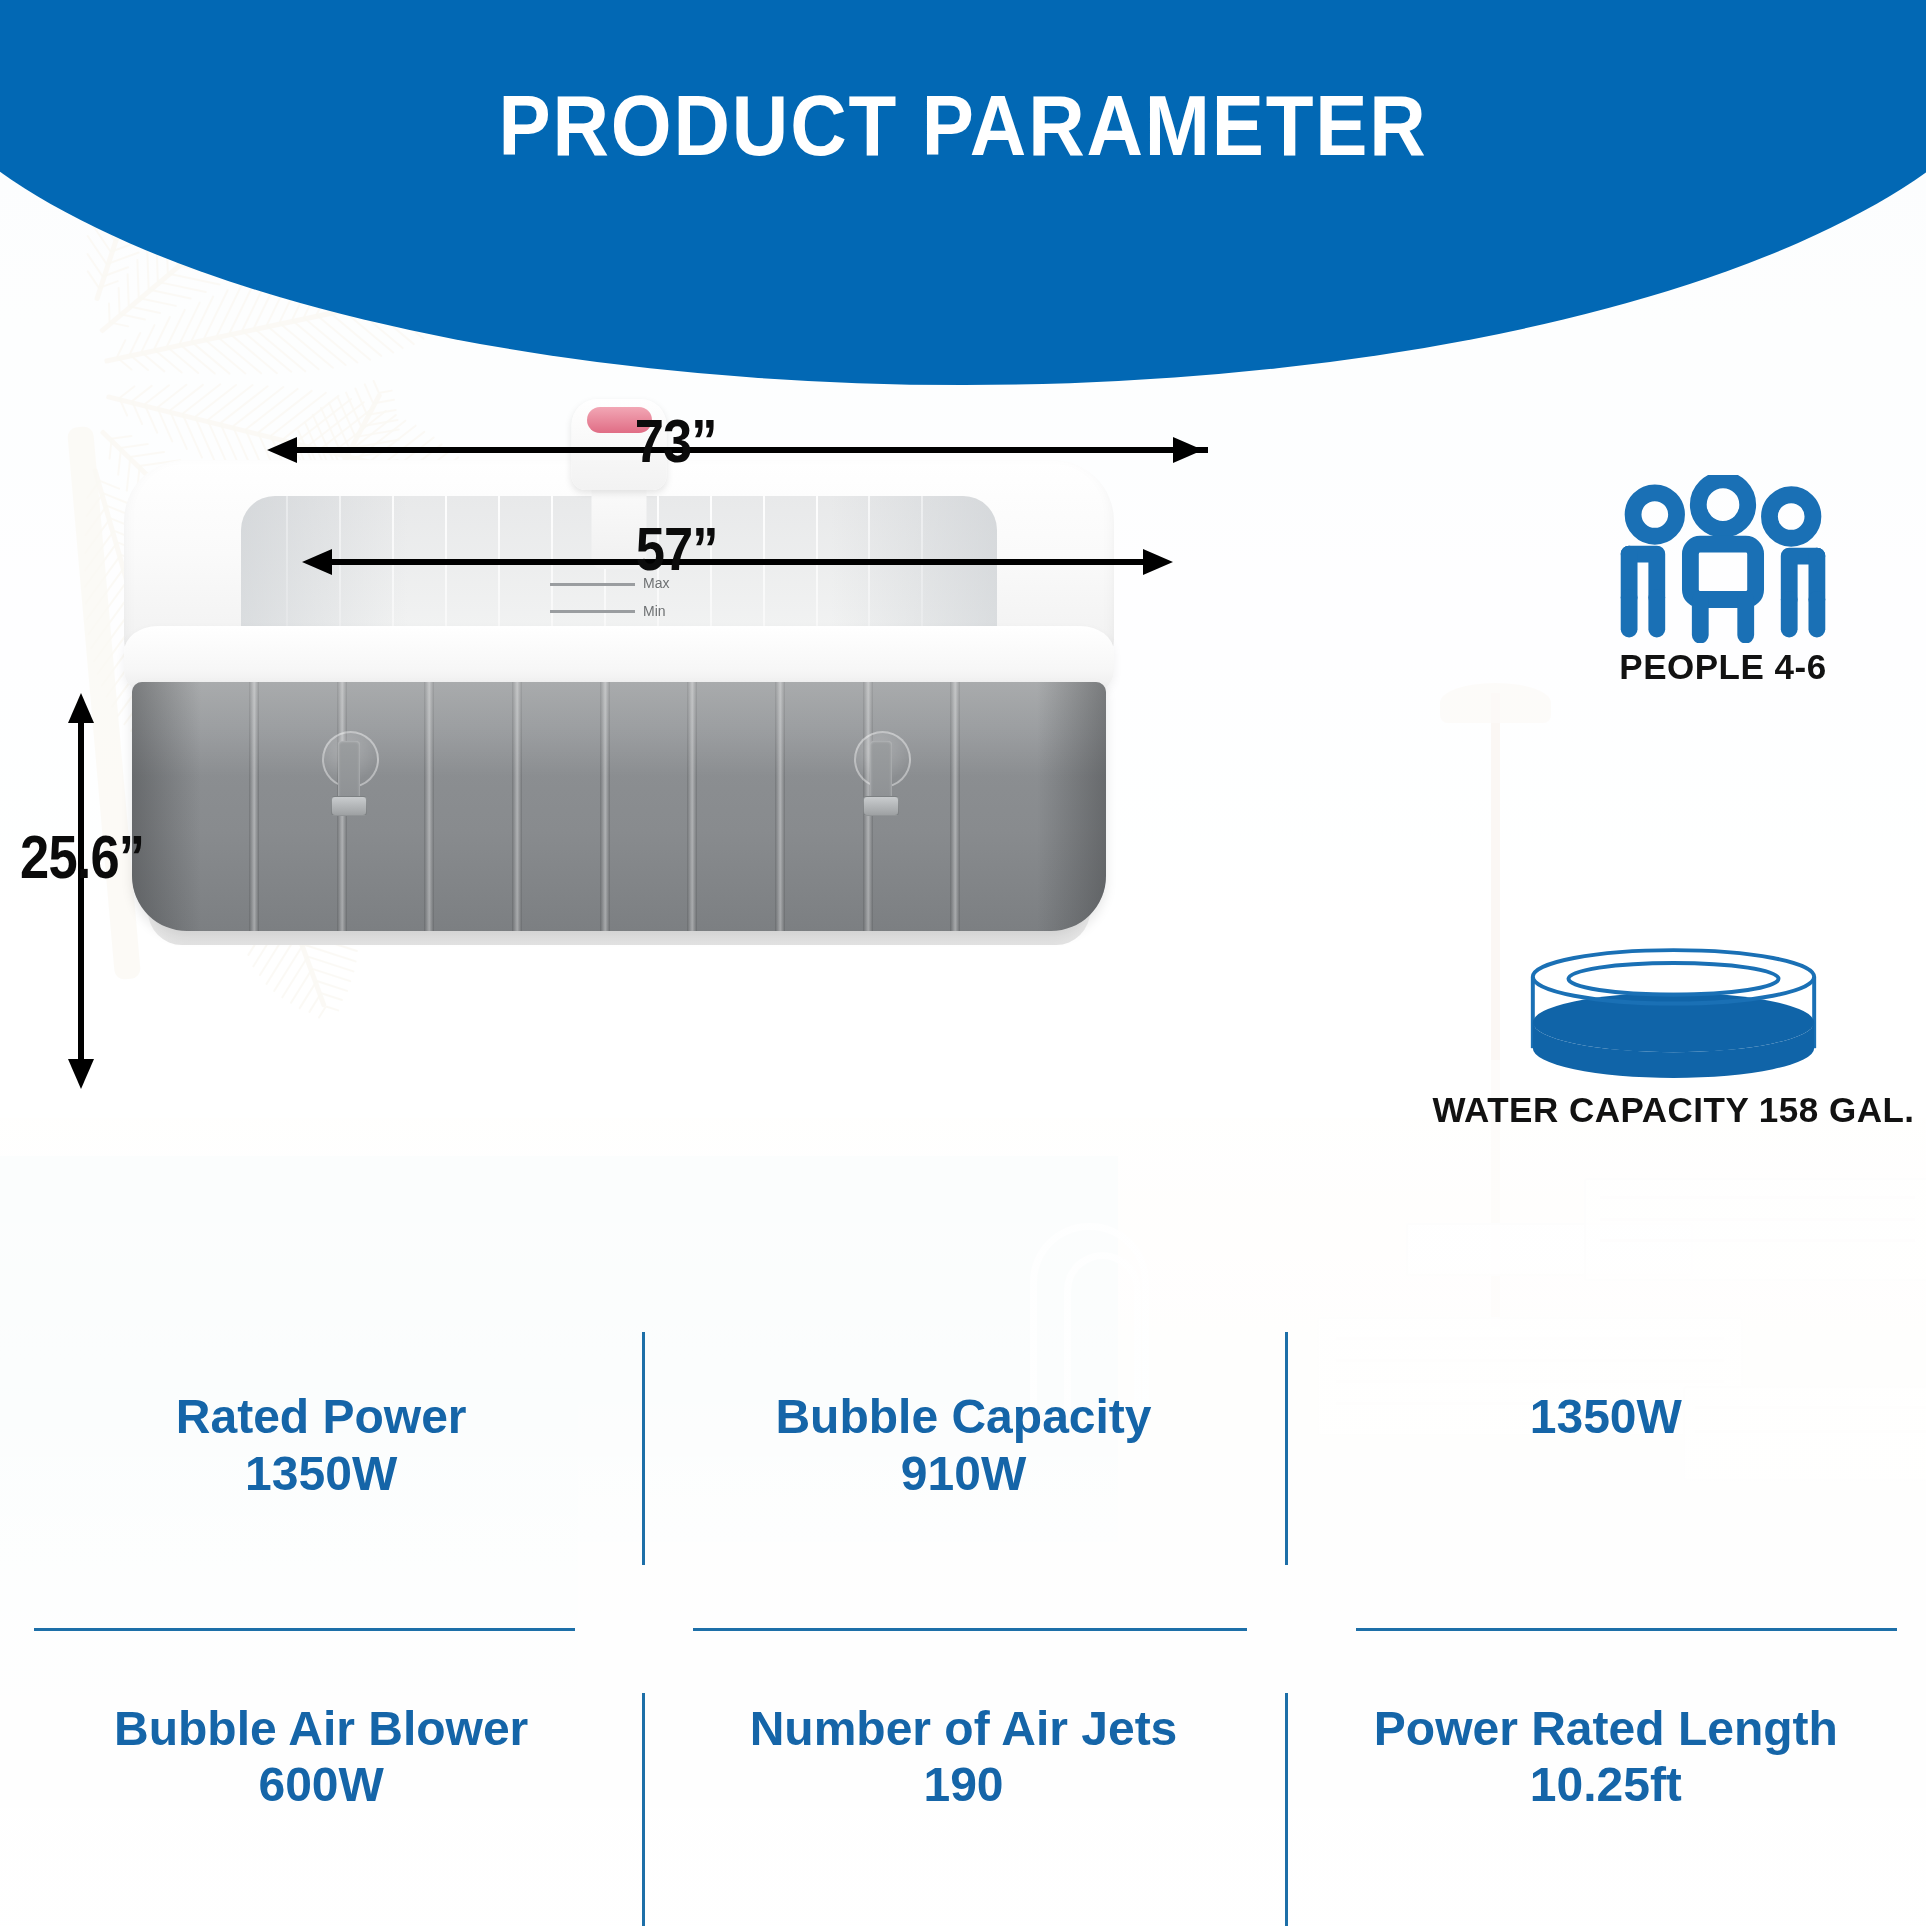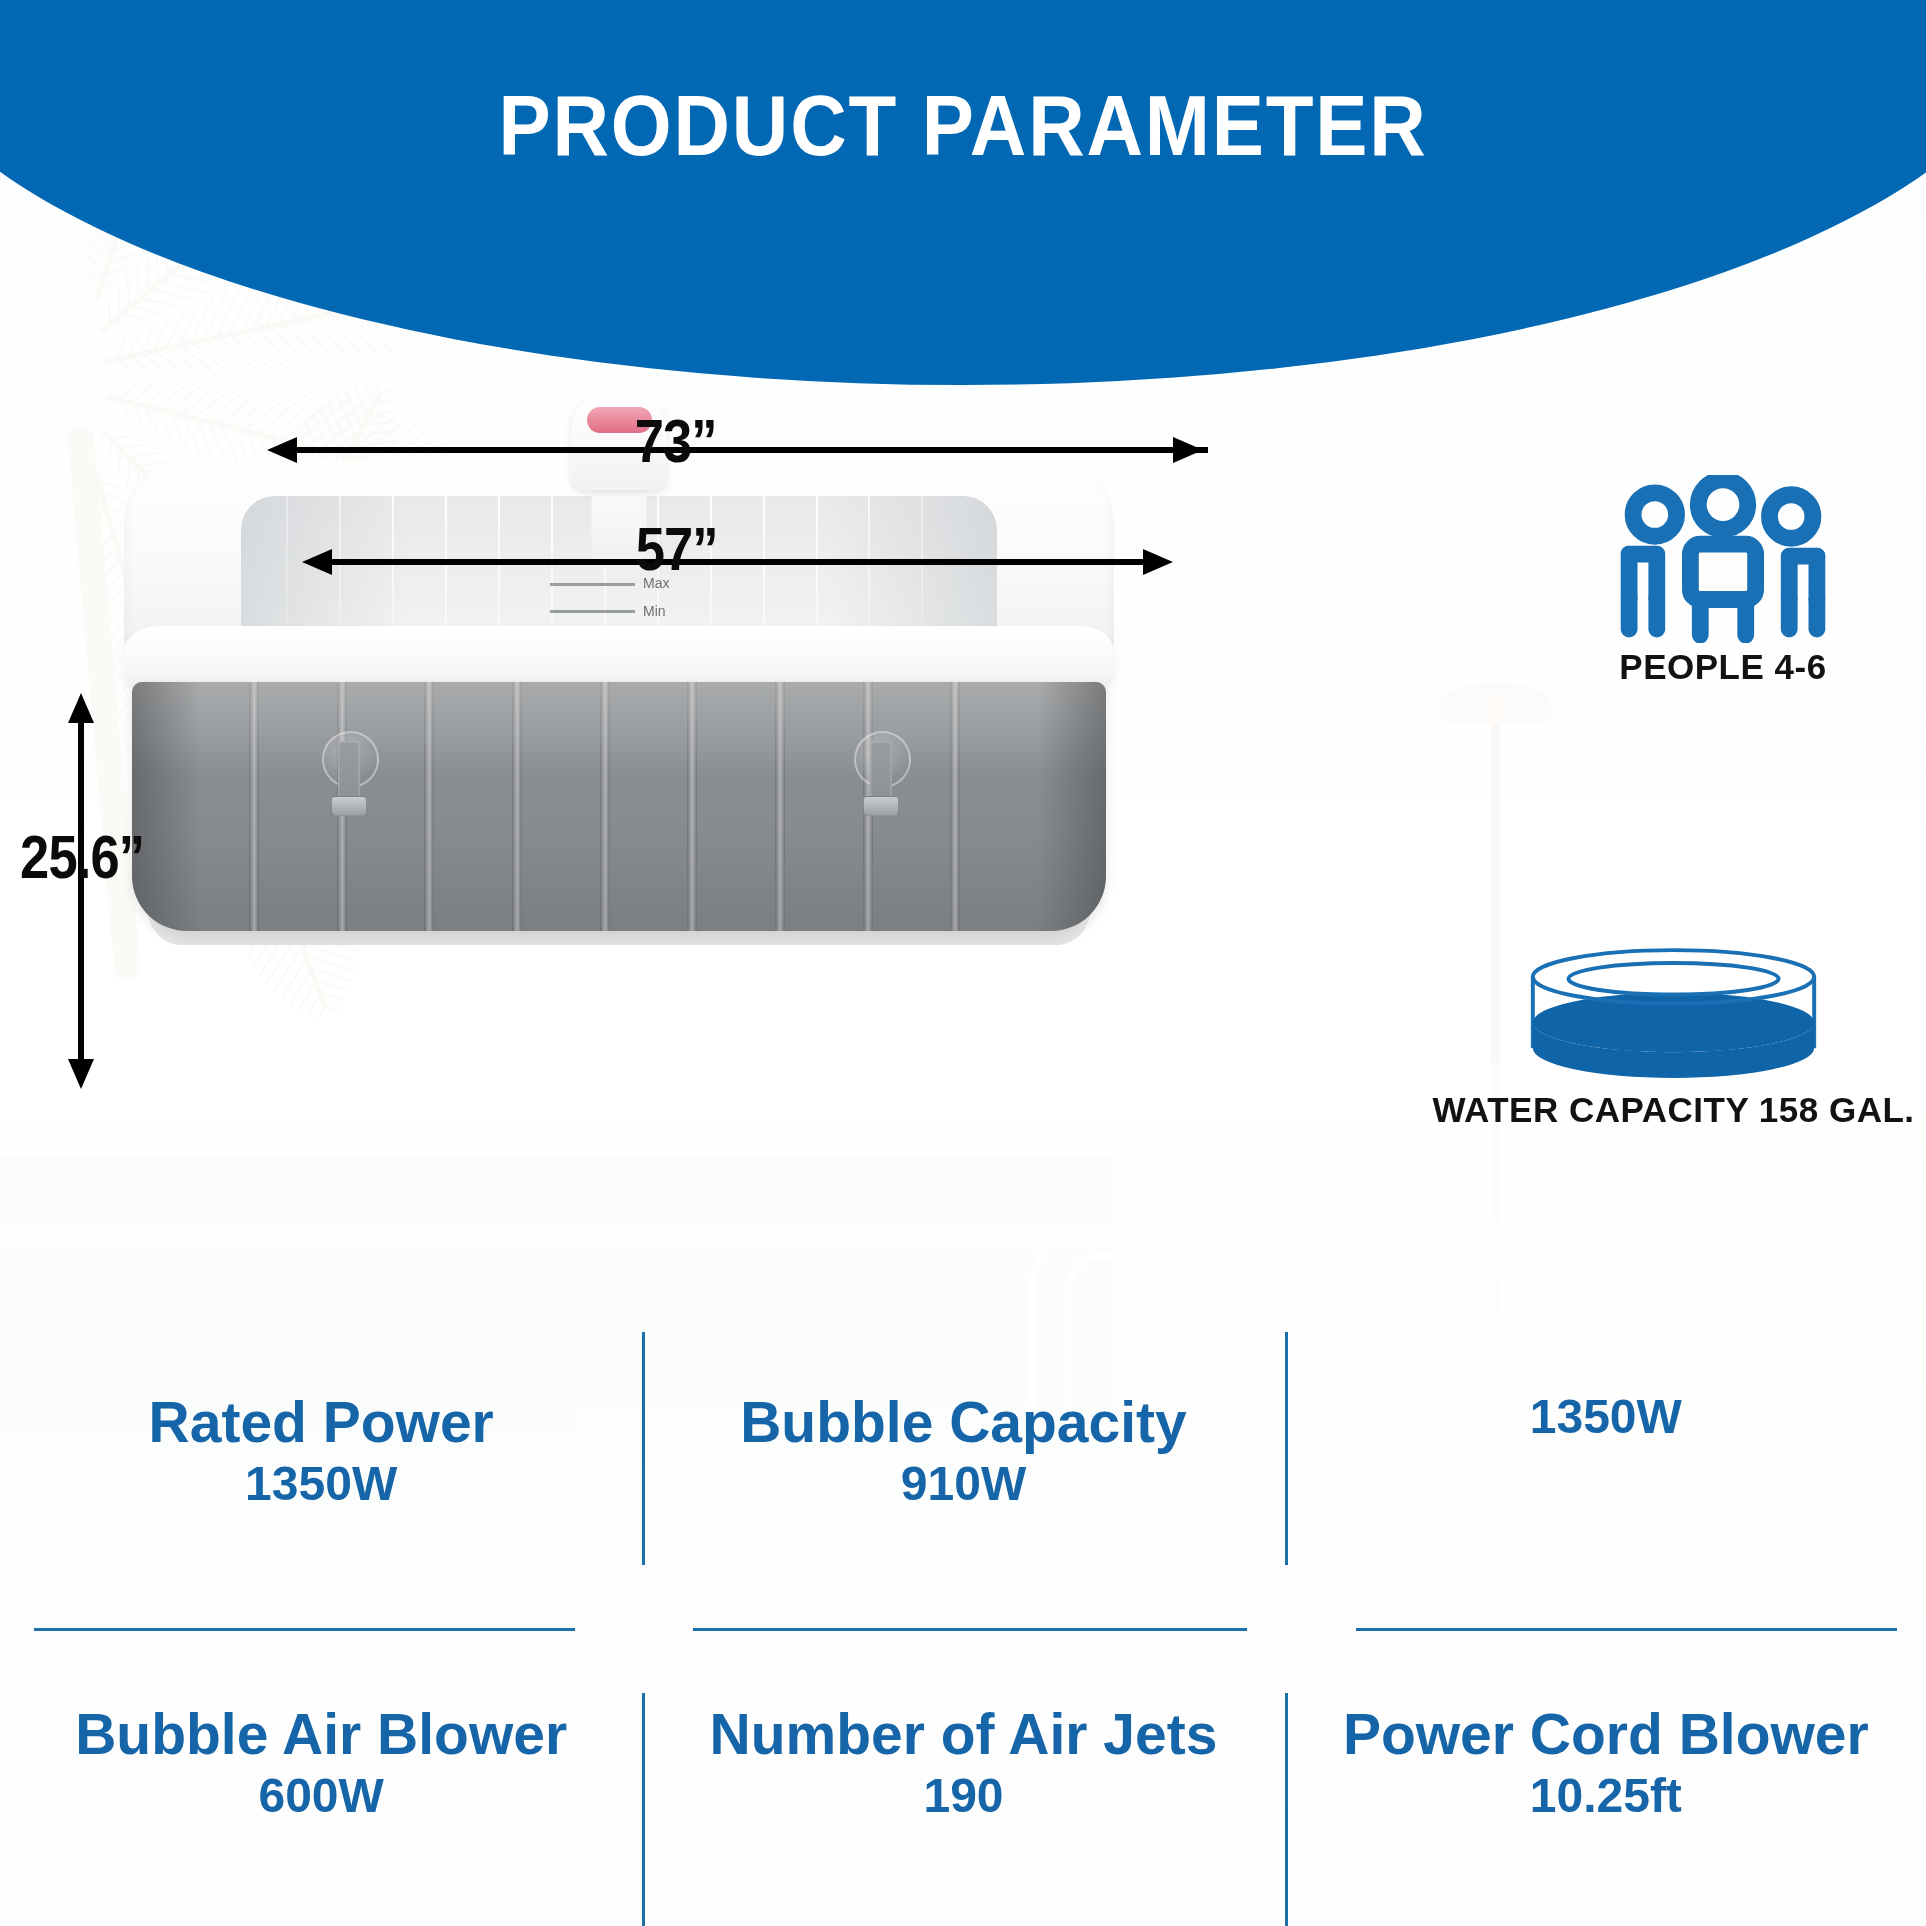--- a/index.html
+++ b/index.html
@@ -152,21 +152,21 @@
   .feat { position:absolute; z-index:8; text-align:center; }
   .feat-cap { font-size:35px; font-weight:bold; color:#121212; white-space:nowrap;
               font-family:"Liberation Sans", sans-serif; letter-spacing:0.5px; }
 
   
   #specs { position:absolute; left:0; top:1332px; width:100%; height:595px; z-index:8;
            display:grid; grid-template-columns:1fr 1fr 1fr; grid-template-rows:1fr 1fr; }
   .spec-cell { position:relative; display:flex; flex-direction:column;
                align-items:center; justify-content:flex-start; padding-top:57px; }
   .spec-cell.r2 { padding-top:71px; }
-  .spec-title { color:#1565a8; font-weight:bold; font-size:57px; line-height:1.18;
+  .spec-title { color:#1565a8; font-weight:bold; font-size:48px; line-height:1.18;
                 font-family:"Liberation Sans", sans-serif; white-space:nowrap; }
   .spec-value { color:#1565a8; font-weight:bold; font-size:48px; line-height:1.18;
                 font-family:"Liberation Sans", sans-serif; }
   .vdiv { position:absolute; width:3px; background:#1d6fa8; }
   .hdiv { position:absolute; height:3px; background:#1d6fa8; }
 </style>
 </head>
 <body>
 
 <div id="bg">
@@ -948,21 +948,21 @@
     <div class="spec-title">Bubble Air Blower</div>
     <div class="spec-value">600W</div>
   </div>
 
   <div class="spec-cell r2">
     <div class="spec-title">Number of Air Jets</div>
     <div class="spec-value">190</div>
   </div>
 
   <div class="spec-cell r2">
-    <div class="spec-title">Power Cord Blower</div>
+    <div class="spec-title">Power Rated Length</div>
     <div class="spec-value">10.25ft</div>
   </div>
 
   <div class="vdiv" style="left:642px; top:0; height:233px;"></div>
   <div class="vdiv" style="left:1285px; top:0; height:233px;"></div>
   <div class="hdiv" style="left:34px; top:296px; width:541px;"></div>
   <div class="hdiv" style="left:693px; top:296px; width:554px;"></div>
   <div class="hdiv" style="left:1356px; top:296px; width:541px;"></div>
   <div class="vdiv" style="left:642px; top:361px; height:233px;"></div>
   <div class="vdiv" style="left:1285px; top:361px; height:233px;"></div>

